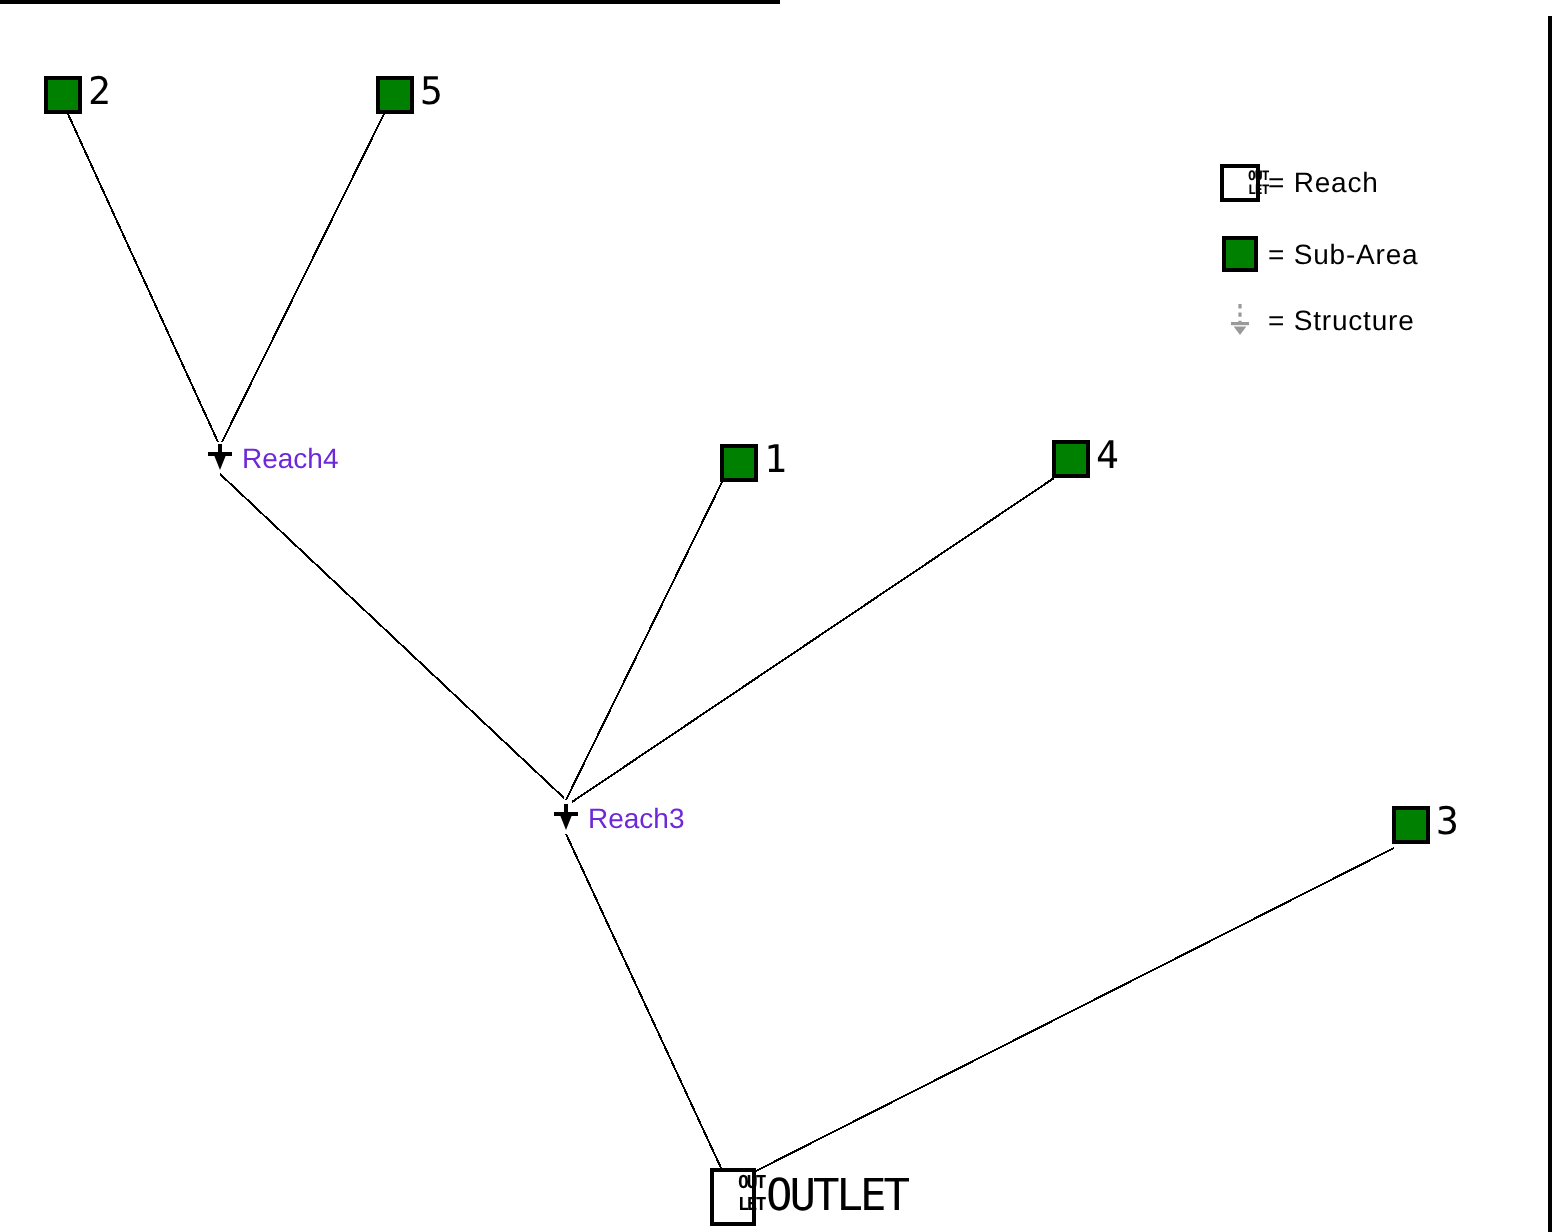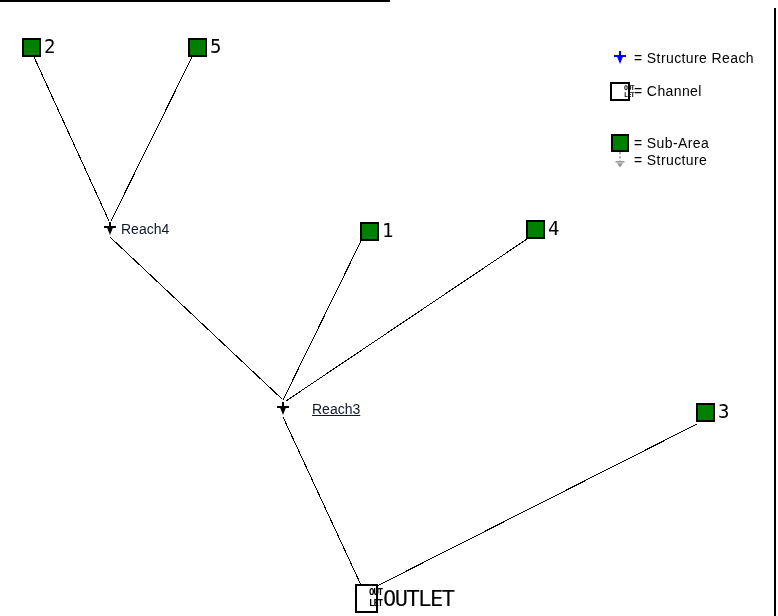--- a/index.html
+++ b/index.html
@@ -13,21 +13,21 @@
   .subarea {
     position:absolute; width:15px; height:15px;
     background:var(--subarea,#008000); border:2px solid #000;
   }
   .num-label {
     position:absolute; color:#000; font-family:"DejaVu Sans Mono", monospace;
     font-size:19px; line-height:19px; letter-spacing:-1px; white-space:nowrap;
   }
   .reach-arrow { position:absolute; width:14px; height:14px; }
   .reach-label {
-    position:absolute; color:#0f172a; font-size:14px; line-height:14px; white-space:nowrap;
+    position:absolute; color:#6d28d9; font-size:14px; line-height:14px; white-space:nowrap;
   }
   .outlet-box {
     position:absolute; background:#fff; border:2px solid #000;
     font-family:"DejaVu Sans Mono", monospace; font-weight:bold; color:#000;
     text-align:center;
   }
   .outlet-box .ln { display:block;padding-left:12px; }
   .outlet-box.node { width:19px; height:24px; padding-top:1px; }
   .outlet-box.node .ln { font-size:9px; line-height:11px; letter-spacing:-1px; }
   .outlet-label {
@@ -78,49 +78,41 @@
   <div class="num-label" style="left:718px; top:402px;">3</div>
 
   <svg class="reach-arrow" style="left:103px; top:222px;" viewBox="0 0 14 14">
     <path d="M6,0 L8,0 L8,4 L13,4 L13,6 L9.8,6 L7,13 L4.2,6 L1,6 L1,4 L6,4 Z" fill="#000"></path>
   </svg>
   <div class="reach-label" style="left:121px; top:222px;">Reach4</div>
 
   <svg class="reach-arrow" style="left:276px; top:402px;" viewBox="0 0 14 14">
     <path d="M6,0 L8,0 L8,4 L13,4 L13,6 L9.8,6 L7,13 L4.2,6 L1,6 L1,4 L6,4 Z" fill="#000"></path>
   </svg>
-  <div class="reach-label" style="left:312px; top:402px;text-decoration:underline;">Reach3</div>
+  <div class="reach-label" style="left:294px; top:402px;">Reach3</div>
 
   <div class="outlet-box node" style="left:355px; top:584px;">
     <span class="ln">OUT</span>
     <span class="ln">LET</span>
   </div>
   <div class="outlet-label" style="left:383px; top:588px;">OUTLET</div>
 
 
-  <div class="legend-row" style="left:606px; top:47px;">
-    <span class="legend-icon-cell">
-      <svg width="14" height="14" viewBox="0 0 14 14">
-          <path d="M6,0 L8,0 L8,4 L13,4 L13,6 L9.8,6 L7,13 L4.2,6 L1,6 L1,4 L6,4 Z" fill="#0000ff"></path>
-        </svg>
-    </span>
-    <span class="legend-text">= Structure Reach</span>
-  </div>
 
   <div class="legend-row" style="left:606px; top:80px;">
     <span class="legend-icon-cell">
       <span class="outlet-box legend" style="position:static;">
         <span class="ln">OUT</span>
         <span class="ln">LET</span>
       </span>
     </span>
-    <span class="legend-text">= Channel</span>
+    <span class="legend-text">= Reach</span>
   </div>
 
-  <div class="legend-row" style="left:606px; top:132px;">
+  <div class="legend-row" style="left:606px; top:116px;">
     <span class="legend-icon-cell">
       <span class="legend-square"></span>
     </span>
     <span class="legend-text">= Sub-Area</span>
   </div>
 
   <div class="legend-row" style="left:606px; top:149px;">
     <span class="legend-icon-cell">
       <svg width="14" height="17" viewBox="0 0 14 17">
         <line x1="7" y1="0" x2="7" y2="9" stroke="#999999" stroke-width="1.6" stroke-dasharray="2.2,2"></line>

